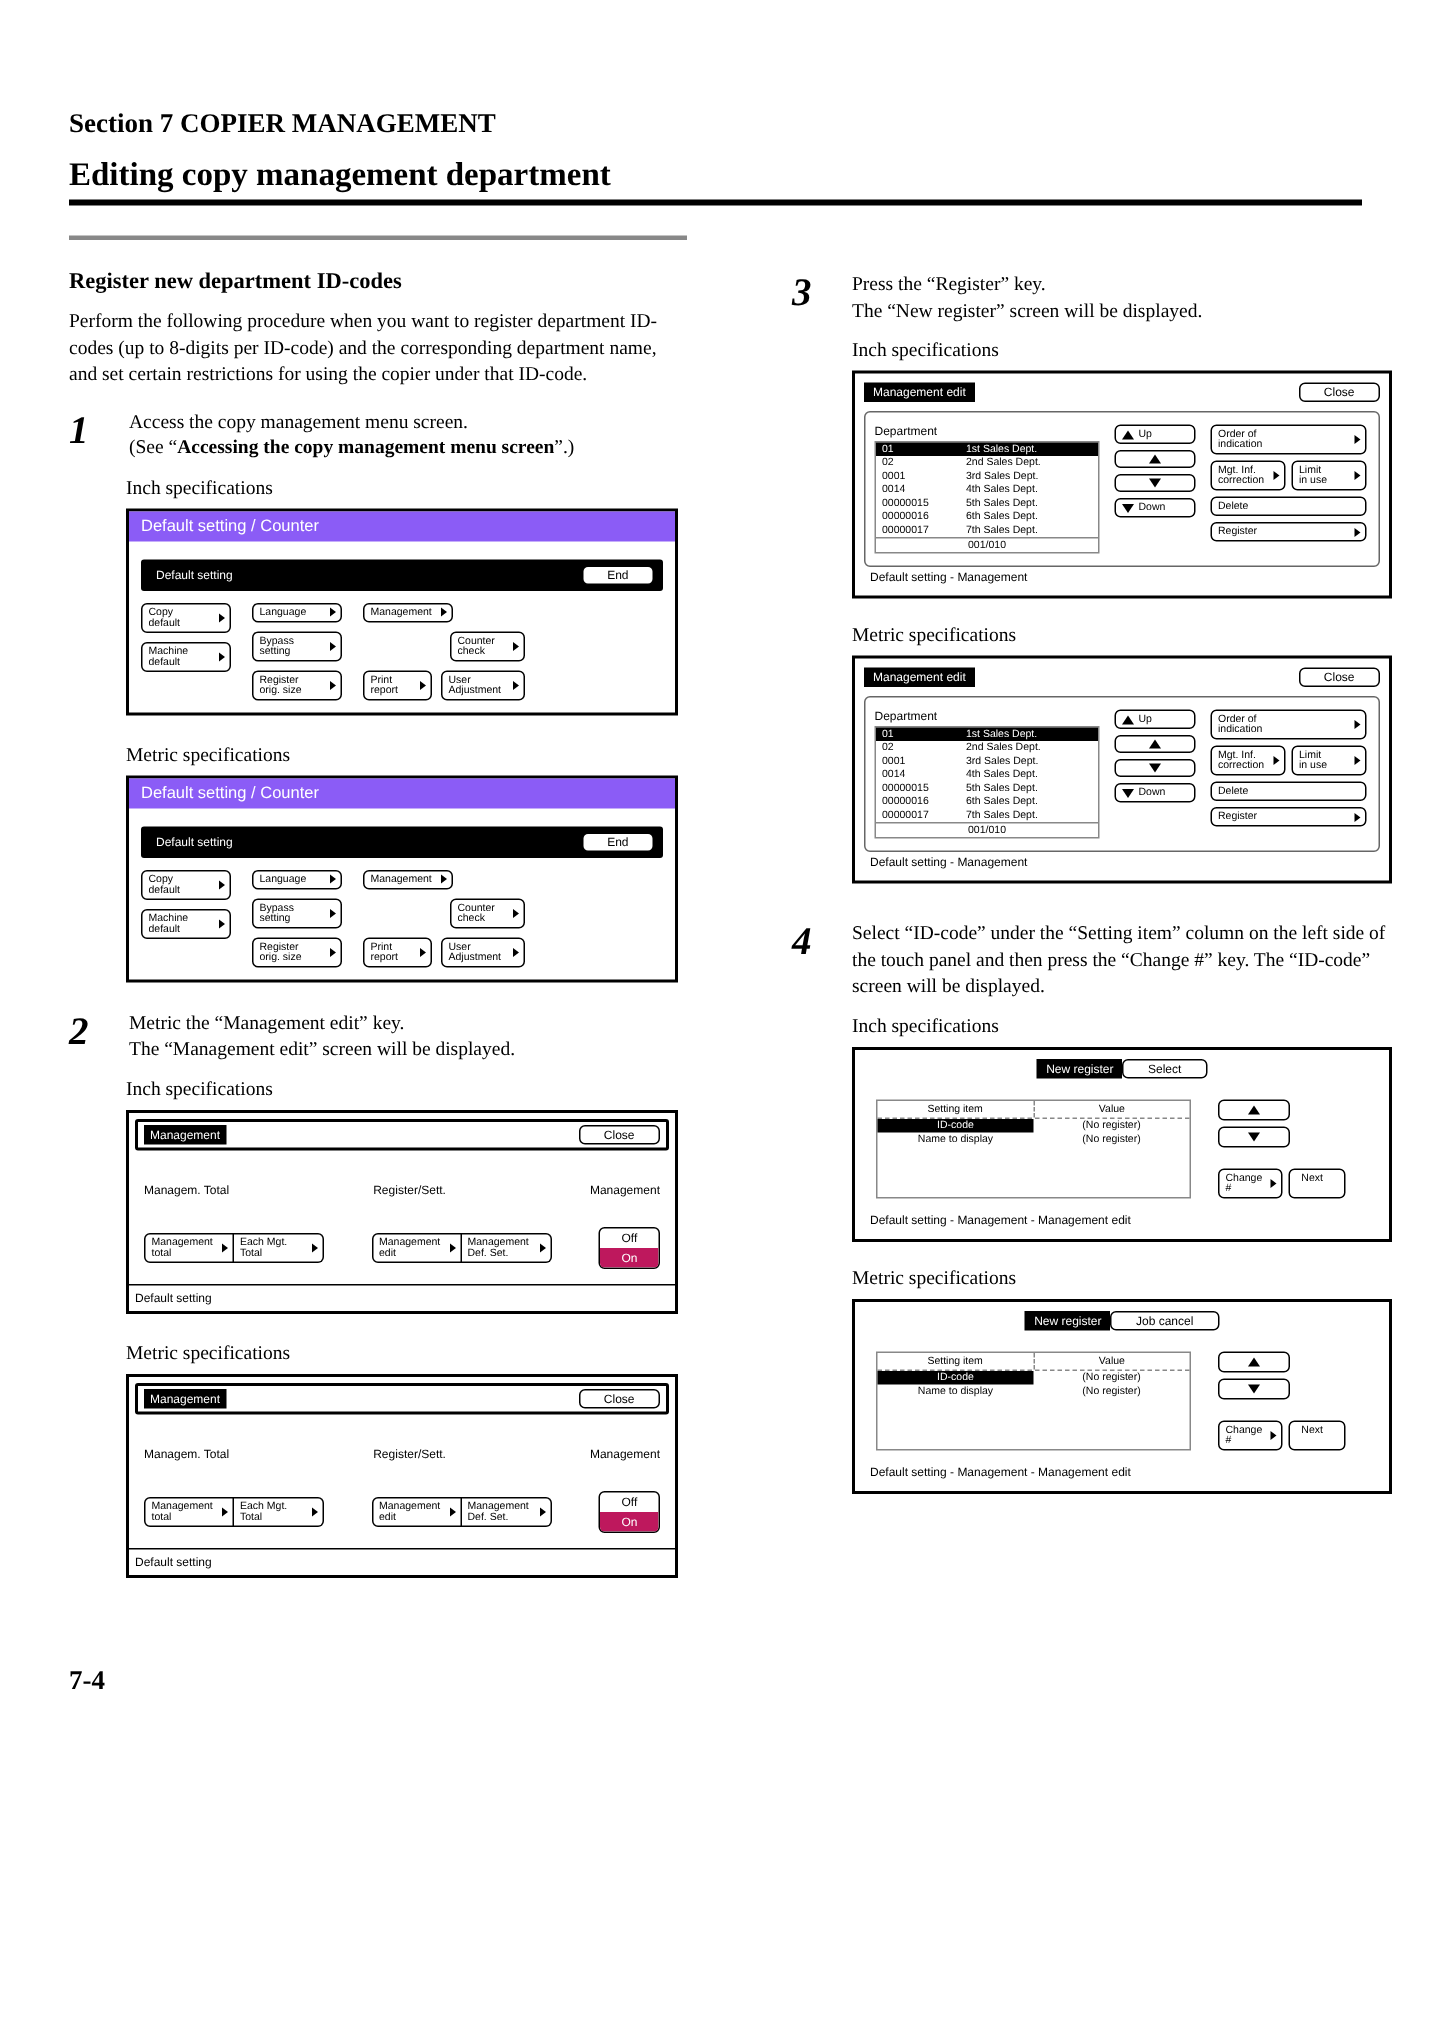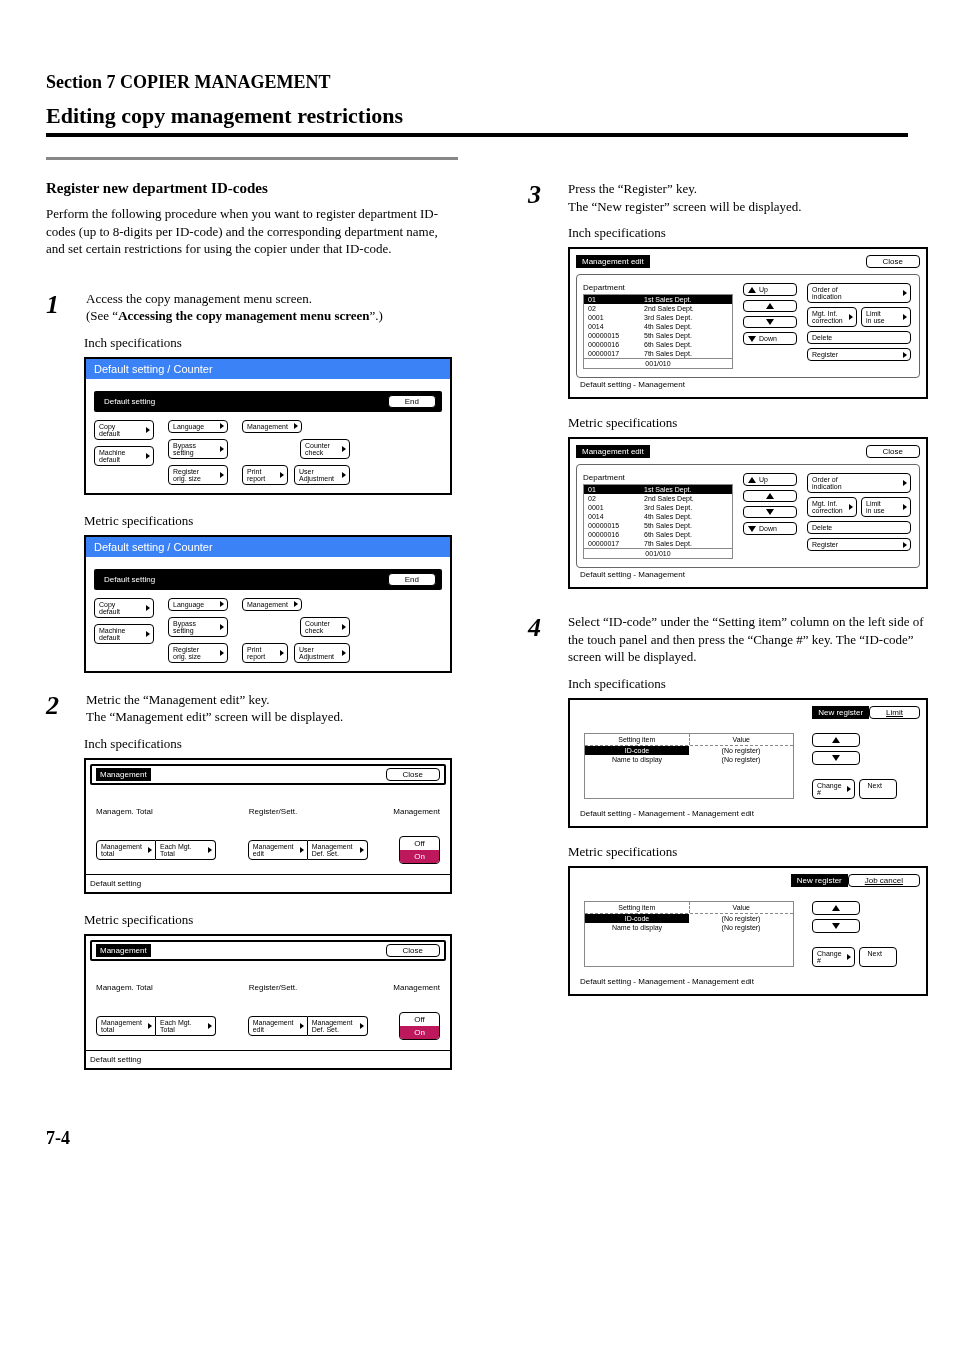--- a/index.html
+++ b/index.html
@@ -10,21 +10,21 @@
     color: #000;
     padding: 30px 46px 40px 46px;
   }
   .section-hdr { font-family: "Times New Roman", serif; font-weight: bold; font-size: 18px; margin-bottom: 10px; margin-top: 42px; }
   .title-bar { border-bottom: 4px solid #000; padding-bottom: 4px; margin-bottom: 24px; }
   .title-main { font-family: "Times New Roman", serif; font-weight: bold; font-size: 22px; }
   .title-underline { height: 3px; background: #888; width: 412px; margin-top: -4px; }
   .two-col { display: flex; gap: 76px; }
   .col { width: 408px; }
   .subtitle { font-family: "Times New Roman", serif; font-weight: bold; font-size: 15px; margin-bottom: 8px; }
-  .body-text { font-family: "Times New Roman", serif; font-size: 13px; line-height: 1.35; margin-bottom: 32px; }
+  .body-text { font-family: "Times New Roman", serif; font-size: 13px; line-height: 1.35; margin-bottom: 14px; }
   .step-block { display: flex; margin-bottom: 8px; }
   .step-num {
     font-family: "Times New Roman", serif;
     font-weight: bold;
     font-style: italic;
     font-size: 26px;
     width: 40px;
     flex-shrink: 0;
   }
   .step-body { flex: 1; }
@@ -42,21 +42,21 @@
   }
   .fig-nested {
     width: 360px;
     border: 2px solid #000;
     background: #fff;
     font-family: Arial, sans-serif;
     font-size: 8px;
     margin-bottom: 16px;
   }
   
-  .dsc-top { background: #3b82f6; color: #fff; padding: 4px 8px; font-size: 11px; }
+  .dsc-top { background: #8b5cf6; color: #fff; padding: 4px 8px; font-size: 11px; }
   .dsc-row1 { display: flex; justify-content: space-between; align-items: center; background: #000; color: #fff; padding: 4px 6px; margin-top: 4px; }
   .dsc-def { font-size: 8px; background: #000; color: #fff; padding: 2px 4px; }
   .btn-end { border: 1px solid #000; border-radius: 4px; background: #fff; color: #000; padding: 1px 16px; font-size: 8px; }
   .dsc-body { padding: 8px; }
   .dsc-grid { display: flex; gap: 14px; }
   .dsc-colA, .dsc-colB, .dsc-colC { display: flex; flex-direction: column; gap: 6px; }
   .small-btn {
     border: 1px solid #000;
     border-radius: 4px;
     background: #fff;
@@ -108,21 +108,21 @@
   .side-col { display:flex; flex-direction:column; gap:4px; flex:1; }
   .side-row { display:flex; gap:4px; }
   .side-btn { border:1px solid #000; border-radius:4px; padding:2px 4px; font-size:7px; flex:1; position:relative; }
   .side-btn.arrow::after {
     content:""; position:absolute; right:3px; top:50%; transform:translateY(-50%);
     width:0;height:0;border-top:3px solid transparent;border-bottom:3px solid transparent;border-left:4px solid #000;
   }
   .me-footer { font-size:8px; padding:2px 4px; }
 
   
-  .nr-bar { display:flex; justify-content:flex-end; align-items:center;text-decoration:underline; }
+  .nr-bar { display:flex; justify-content:center; align-items:center; }
   .nr-bar .mb-title { background:#000; color:#fff; padding:2px 6px; font-size:8px; }
   .nr-body { padding:14px 8px 8px 8px; display:flex; gap:18px; }
   .nr-table { border:1px solid #888; width:210px; font-size:7px; }
   .nr-table .hdr { display:flex; border-bottom:1px dashed #888; }
   .nr-table .hdr span { flex:1; text-align:center; padding:2px; }
   .nr-table .nr-row { display:flex; }
   .nr-table .nr-row span { flex:1; text-align:center; padding:1px; }
   .nr-table .nr-row.sel span:first-child { background:#000; color:#fff; }
   .nr-side { display:flex; flex-direction:column; align-items:flex-start; gap:4px; }
   .arrow-up, .arrow-down { border:1px solid #000; border-radius:4px; width:48px; height:14px; display:flex; align-items:center; justify-content:center; }
@@ -133,21 +133,21 @@
   .page-area { margin-top: 40px; }
   .tri-up { width:0;height:0;border-left:4px solid transparent;border-right:4px solid transparent;border-bottom:6px solid #000; display:inline-block; }
   .tri-down { width:0;height:0;border-left:4px solid transparent;border-right:4px solid transparent;border-top:6px solid #000; display:inline-block; }
 </style>
 </head>
 <body>
 
 <div class="section-hdr">Section 7  COPIER MANAGEMENT</div>
 
 <div class="title-bar">
-  <div class="title-main">Editing copy management restrictions</div>
+  <div class="title-main">Editing copy management department</div>
 </div>
 <div class="title-underline"></div>
 
 <div class="two-col" style="margin-top:20px;">
 
   <div class="col">
 
     <div class="subtitle">Register new department ID-codes</div>
     <div class="body-text">Perform the following procedure when you want to register department ID-codes (up to 8-digits per ID-code) and the corresponding department name, and set certain restrictions for using the copier under that ID-code.</div>
 
@@ -508,21 +508,21 @@
     <div class="step-block" style="margin-top:8px;">
       <div class="step-num">4</div>
       <div class="step-body">
         <div class="body-text" style="margin-bottom:0;">Select “ID-code” under the “Setting item” column on the left side of the touch panel and then press the “Change #” key. The “ID-code” screen will be displayed.</div>
         <div class="spec-label-nested" style="margin-top:10px;">Inch specifications</div>
 
         <div class="fig-nested">
           <div class="me-frame">
             <div class="nr-bar">
               <span class="mb-title">New register</span>
-              <span class="btn-end">Limit</span>
+              <span class="btn-end">Select</span>
             </div>
             <div class="nr-body">
               <div class="nr-table">
                 <div class="hdr">
                   <span>Setting item</span>
                   <span style="border-left:1px dashed #888;">Value</span>
                 </div>
                 <div class="nr-row sel">
                     <span>ID-code</span>
                     <span>(No register)</span>

